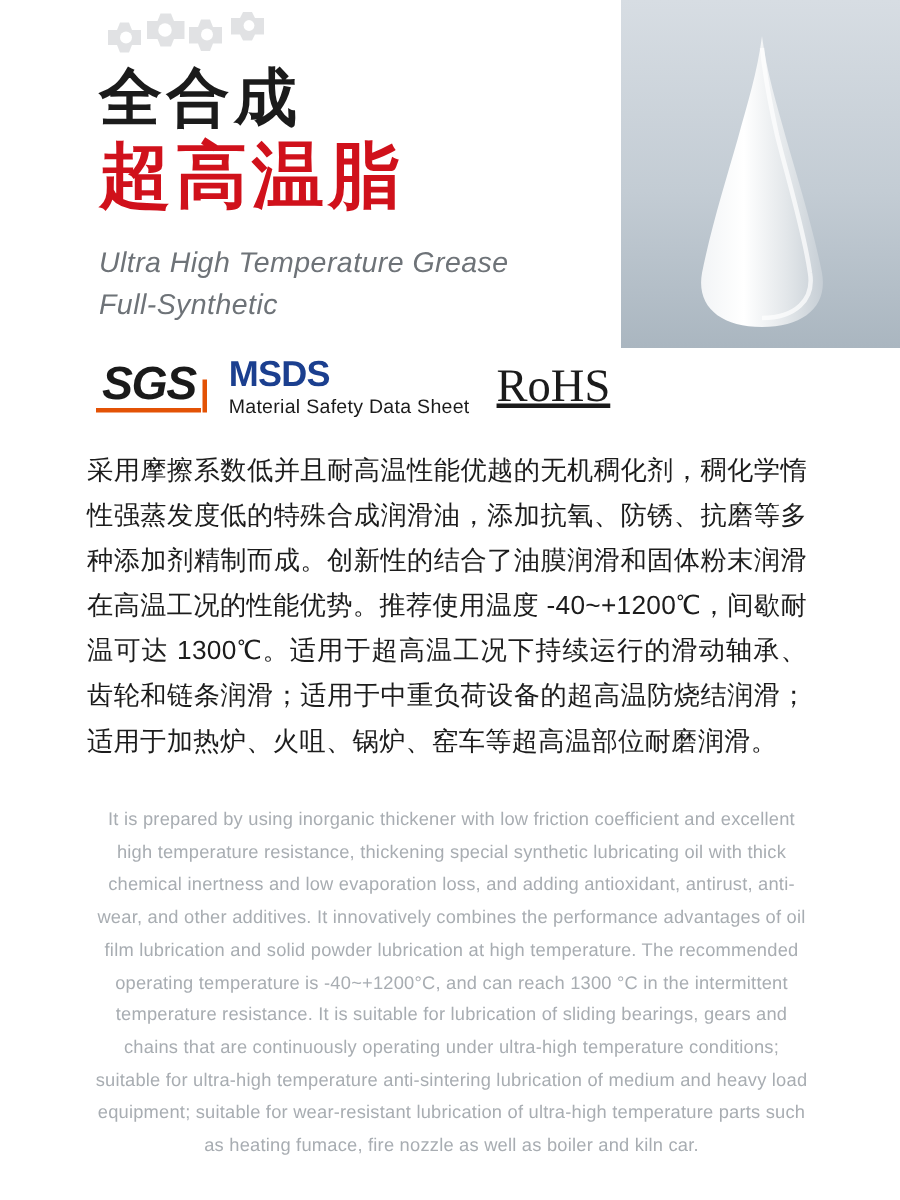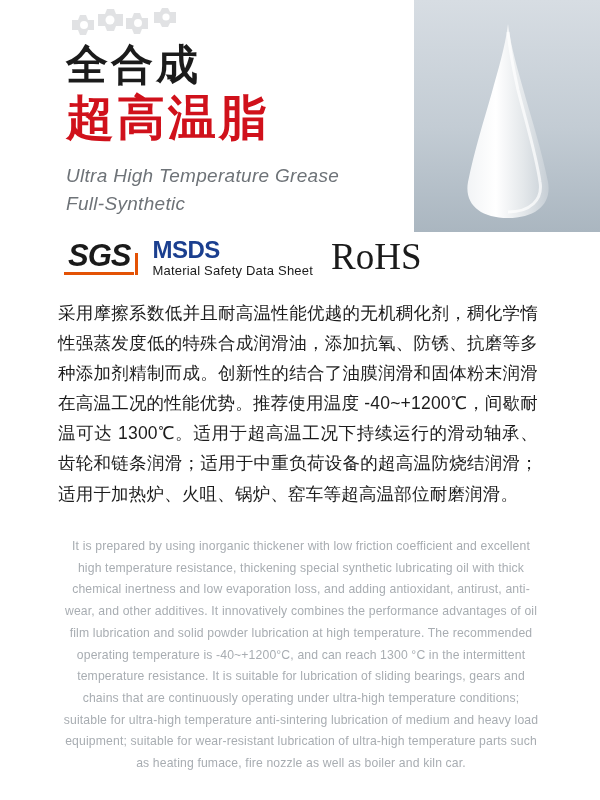--- a/index.html
+++ b/index.html
@@ -130,25 +130,26 @@
     letter-spacing: -0.5px;
   }
   .msds-logo .msds-sub {
     font-size: 13px;
     color: #1b1b1b;
     letter-spacing: 0.2px;
     margin-top: 2px;
   }
   .rohs-logo {
     font-family: "Liberation Serif", serif;
-    font-size: 37px;
+    font-size: 31px;
     color: #1b1b1b;
     letter-spacing: 0px;
     line-height: 1;
     padding-bottom: 2px;
+    text-decoration: underline;
   }
 
   .body-cn {
     position: absolute;
     top: 298px;
     left: 58px;
     width: 480px;
     font-size: 17.5px;
     line-height: 1.72;
     color: #1c1c1c;

